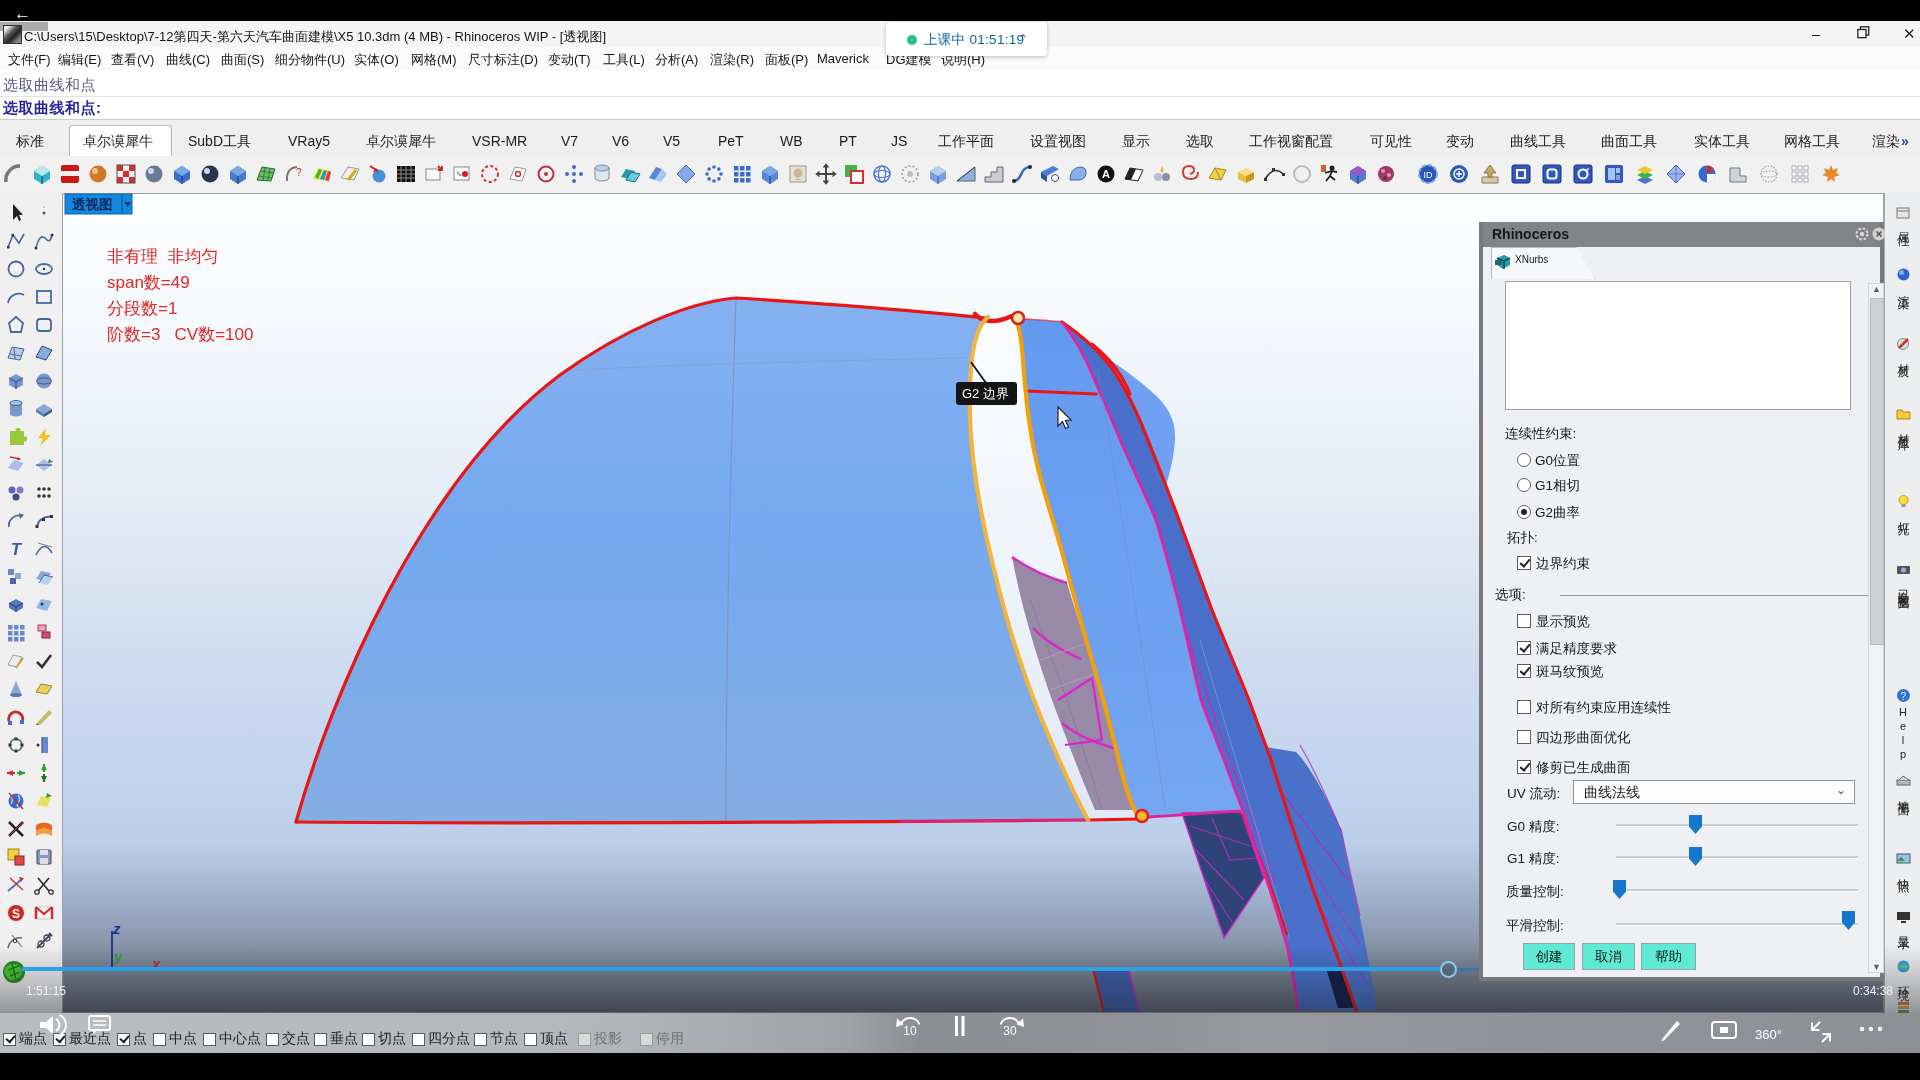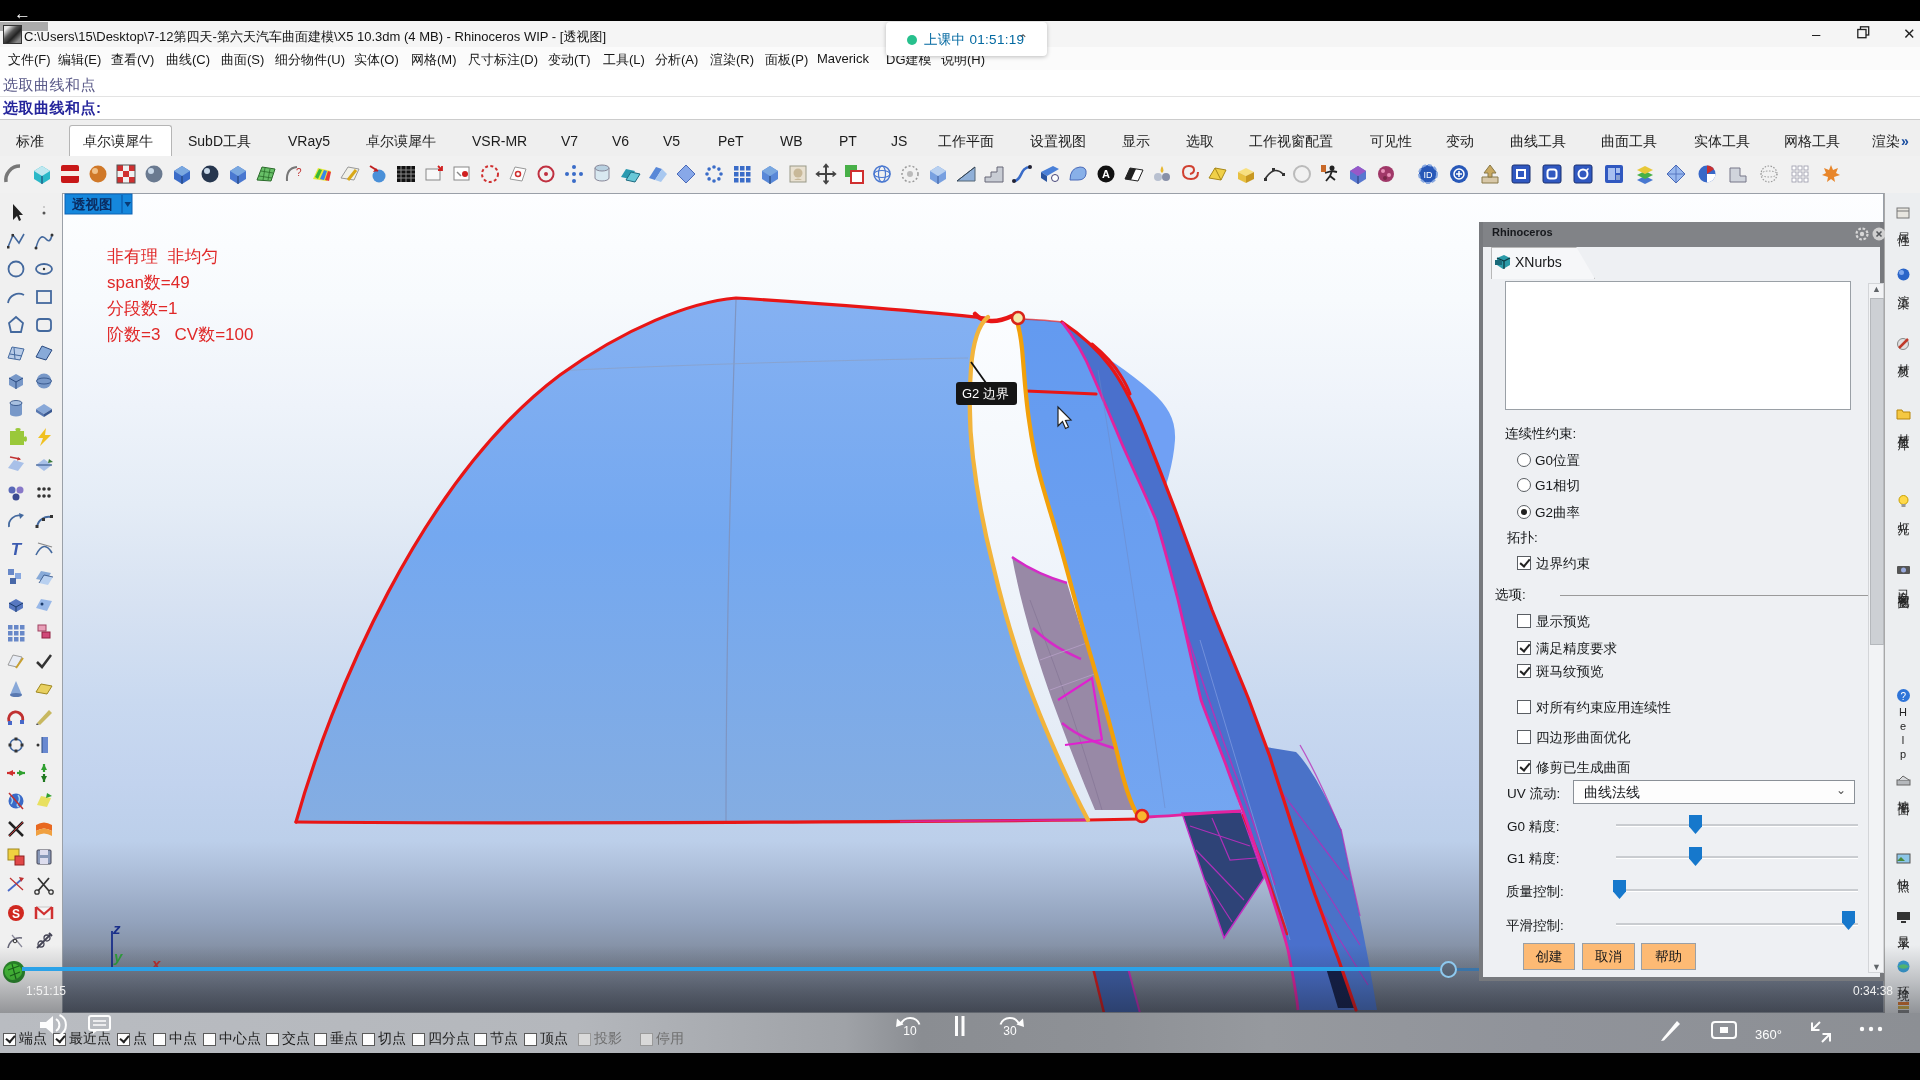--- a/index.html
+++ b/index.html
@@ -30,29 +30,29 @@
 #toolbar{left:0;top:156px;width:1920px;height:37px;background:#f1f1f1;border-bottom:1px solid #cfcfcf;}
 
 #sidebar{left:0;top:193px;width:62px;height:820px;background:#f0f0f0;border-right:1px solid #c8c8c8;}
 
 #viewport{left:62px;top:193px;width:1822px;height:820px;}
 
 #dockstrip{left:1884px;top:193px;width:36px;height:820px;background:#eceef0;border-left:1px solid #a8a8a8;}
 
 #xpanel{left:1479px;top:222px;width:405px;height:759px;background:#eef0f3;border:4px solid #77797d;border-top:none;box-sizing:border-box;}
 #xtitle{left:0px;top:0px;width:397px;height:25px;background:#818387;position:absolute;}
-#xtitle span{position:absolute;left:9px;top:4px;font-size:11px;color:#16181c;font-weight:bold;}
+#xtitle span{position:absolute;left:9px;top:4px;font-size:14px;color:#16181c;font-weight:bold;}
 .xl{font-size:13.5px;color:#16181a;white-space:pre;}
 .rad{position:absolute;width:14px;height:14px;border:1px solid #5a5e63;border-radius:50%;background:#fff;box-sizing:border-box;}
 .rad.on:after{content:"";position:absolute;left:3px;top:3px;width:6px;height:6px;border-radius:50%;background:#222;}
 .xcb{position:absolute;width:14px;height:14px;border:1px solid #5a5e63;background:#fff;box-sizing:border-box;}
 .xcb.on:after{content:"";position:absolute;left:2px;top:2px;width:8px;height:4px;border-left:2px solid #222;border-bottom:2px solid #222;transform:rotate(-50deg);}
 .track{position:absolute;height:2px;background:#c9ccd0;border-bottom:1px solid #fff;}
 .mark{position:absolute;width:13px;height:19px;background:#1678cc;clip-path:polygon(0 0,100% 0,100% 60%,50% 100%,0 60%);}
-.xbtn{position:absolute;height:27px;background:#fdba74;border:1px solid #9aa0a6;box-sizing:border-box;font-size:13.5px;color:#17181a;text-align:center;line-height:25px;}
+.xbtn{position:absolute;height:27px;background:#5eead4;border:1px solid #9aa0a6;box-sizing:border-box;font-size:13.5px;color:#17181a;text-align:center;line-height:25px;}
 
 #playerbar{left:0;top:1013px;width:1920px;height:40px;background:linear-gradient(90deg,#b9bcc1 0%,#b4b7bc 30%,#9fa2a7 44%,#8a8d92 48%,#8e9196 58%,#96999e 66%,#90939a 80%,#8c8f94 100%);}
 #bottomblack{left:0;top:1053px;width:1920px;height:27px;background:#010101;}
 .osnap{position:absolute;top:17px;font-size:14px;color:#1d1d1d;display:flex;align-items:center;gap:3px;}
 .cb{width:13px;height:13px;background:#fdfdfd;border:1px solid #5a5a5a;box-sizing:border-box;position:relative;}
 .cb.on:after{content:"";position:absolute;left:2px;top:1px;width:7px;height:4px;border-left:2px solid #222;border-bottom:2px solid #222;transform:rotate(-50deg);}
 .cb.dis{background:#d9d9d9;border-color:#9a9a9a;}
 .osnap.dis{color:#6f6f6f;}
 
 #widget{left:886px;top:22px;width:161px;height:34px;background:#fff;border-radius:4px;box-shadow:0 1px 4px rgba(0,0,0,.25);}
@@ -928,21 +928,21 @@
 <circle cx="24" cy="9" r="6.5" fill="#d0d0d0"></circle>
           <path d="M21.5,6.5 L26.5,11.5 M26.5,6.5 L21.5,11.5" stroke="#55585c" stroke-width="1.6"></path>
 </svg>
 </div>
 <div class="abs" style="left:8px;top:25px;width:102px;height:31px;background:#f6f7f9;border:1px solid #b8b8b8;border-bottom:none;clip-path:polygon(0 0,82% 0,100% 100%,0 100%);"></div>
 <svg class="abs" style="left:12px;top:31px;" width="17" height="18" viewBox="0 0 17 18">
         <path d="M2,5 L9,2 L15,5 L15,12 L8,16 L2,12 Z" fill="#2a9aa8"></path>
         <path d="M2,5 L9,8 L15,5 M9,8 L9,16" stroke="#0c3a44" stroke-width="1.3" fill="none"></path>
         <rect x="0" y="7" width="7" height="5" fill="#1a6a7a"></rect>
       </svg>
-<span class="abs" style="left:32px;top:32px;font-size:14px;color:#17181a;">XNurbs</span>
+<span class="abs" style="left:32px;top:32px;font-size:10px;color:#17181a;">XNurbs</span>
 <div class="abs" style="left:22px;top:59px;width:344px;height:127px;background:#fff;border:1px solid #9aa0a6;"></div>
 <div class="abs xl" style="left:22px;top:203px;">连续性约束:</div>
 <span class="rad" style="left:34px;top:231px;"></span>
       <div class="abs xl" style="left:52px;top:230px;">G0位置</div>
 <span class="rad" style="left:34px;top:256px;"></span>
       <div class="abs xl" style="left:52px;top:255px;">G1相切</div>
 <span class="rad on" style="left:34px;top:283px;"></span>
       <div class="abs xl" style="left:52px;top:282px;">G2曲率</div>
 <div class="abs xl" style="left:24px;top:307px;">拓扑:</div>
 <span class="xcb on" style="left:34px;top:334px;"></span>

